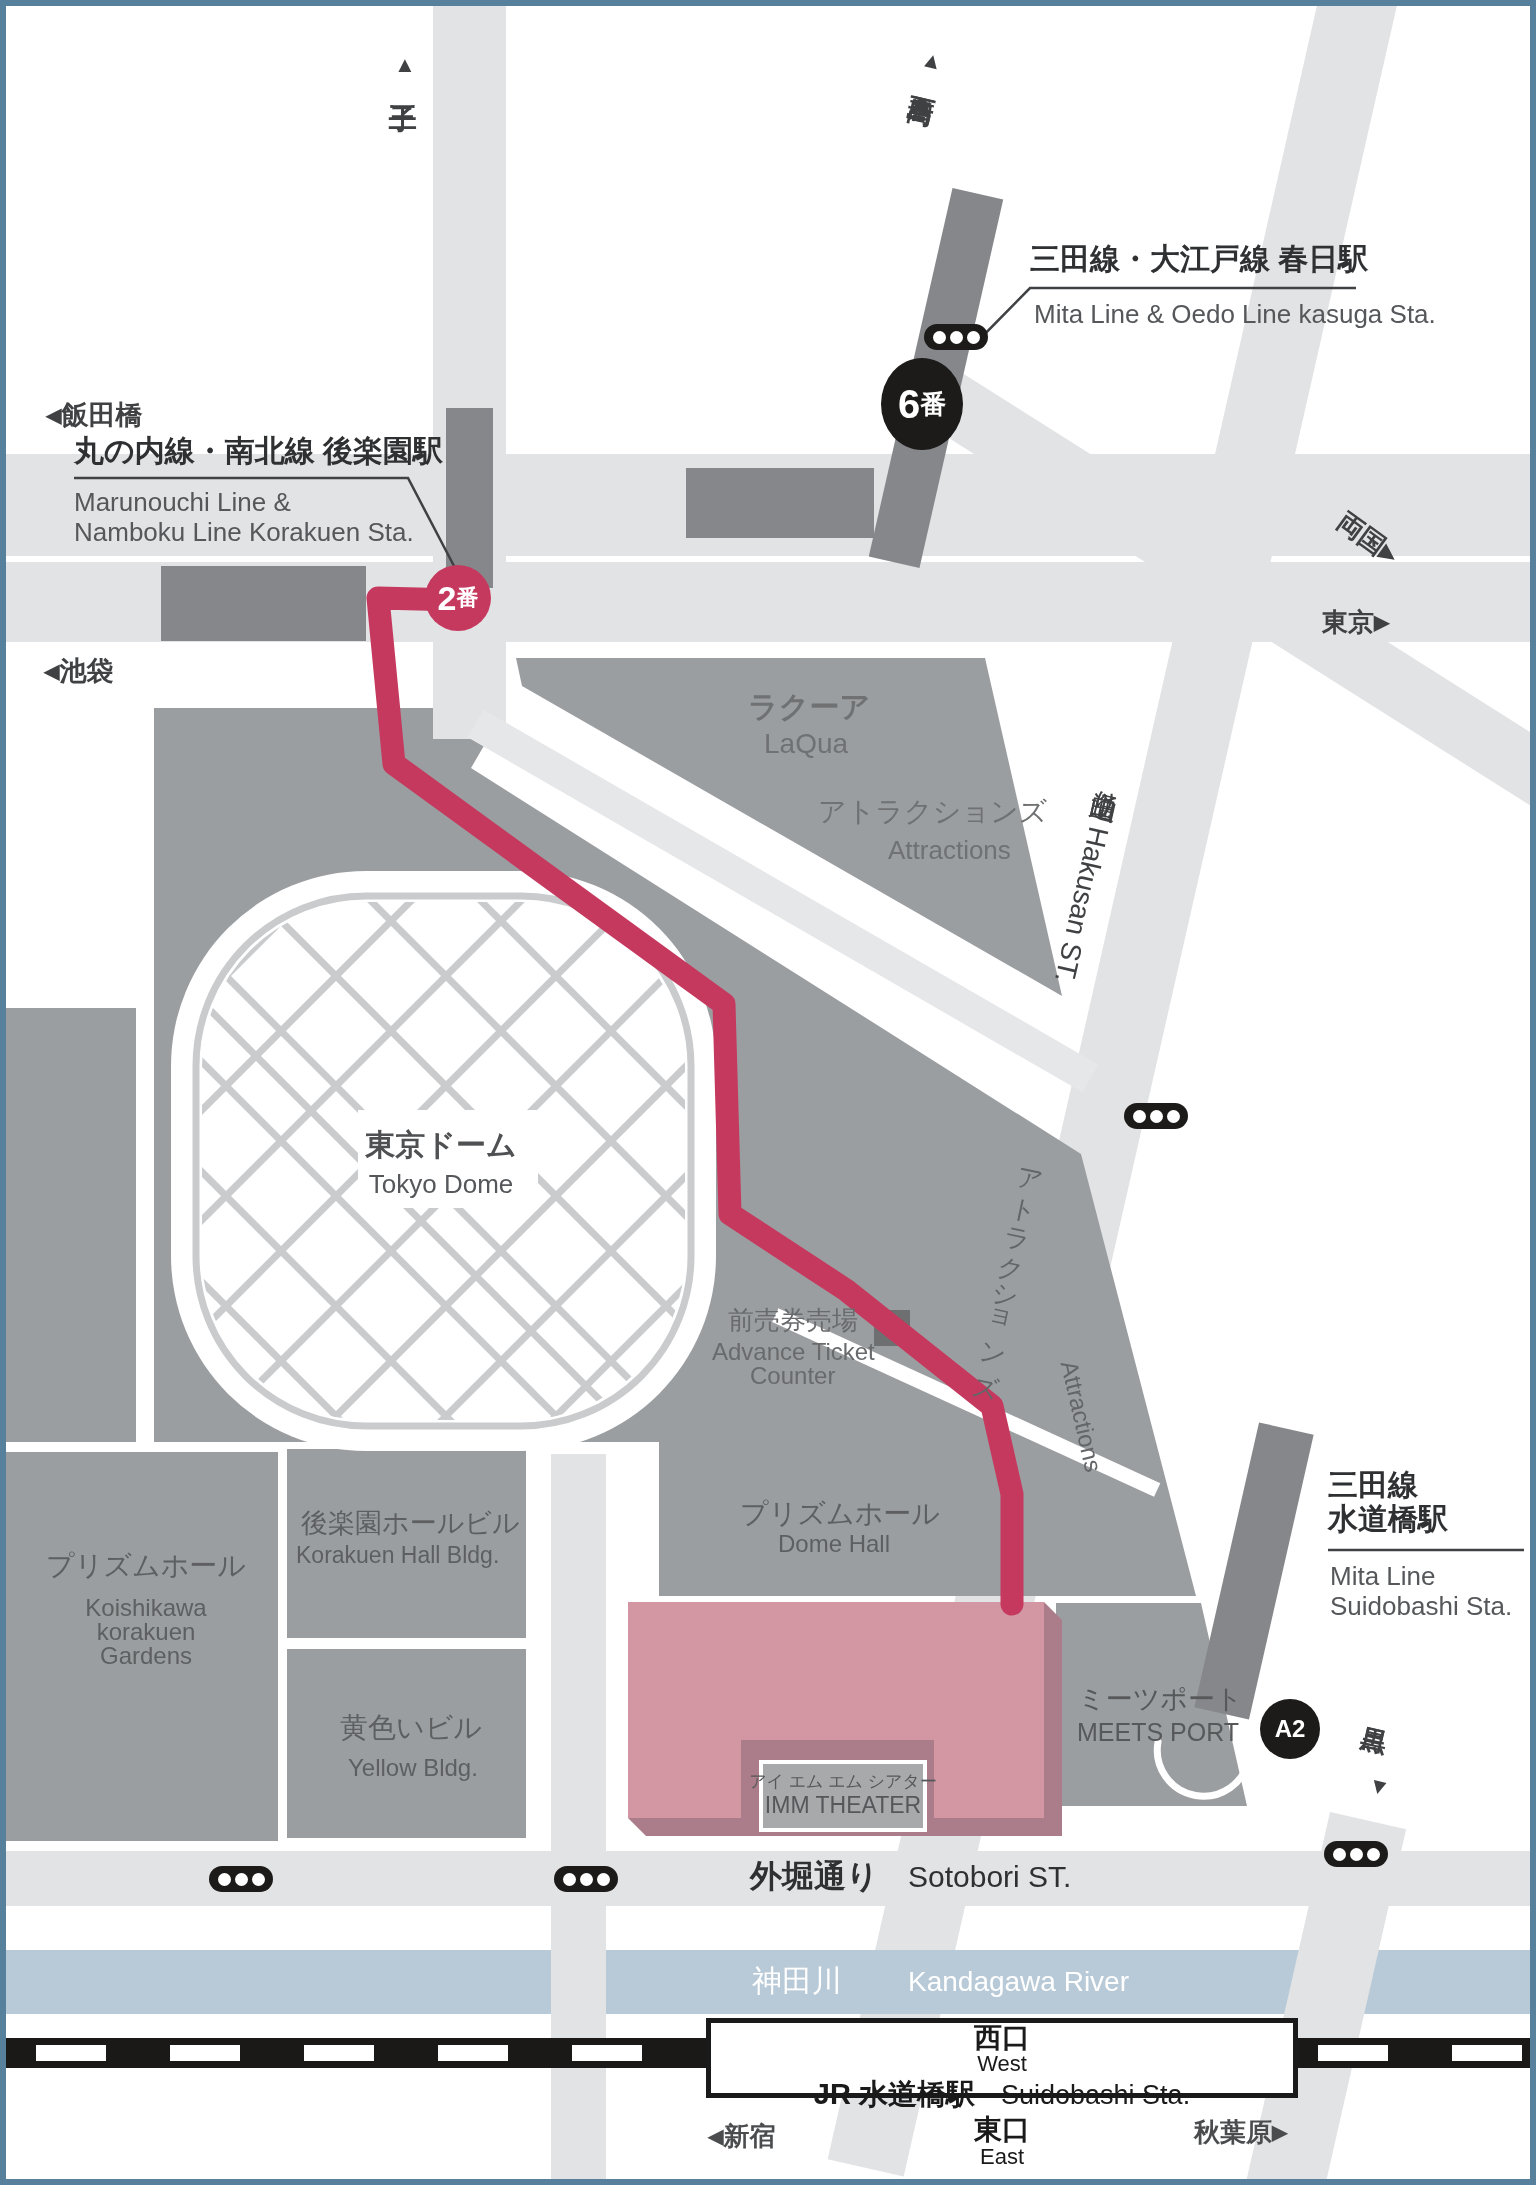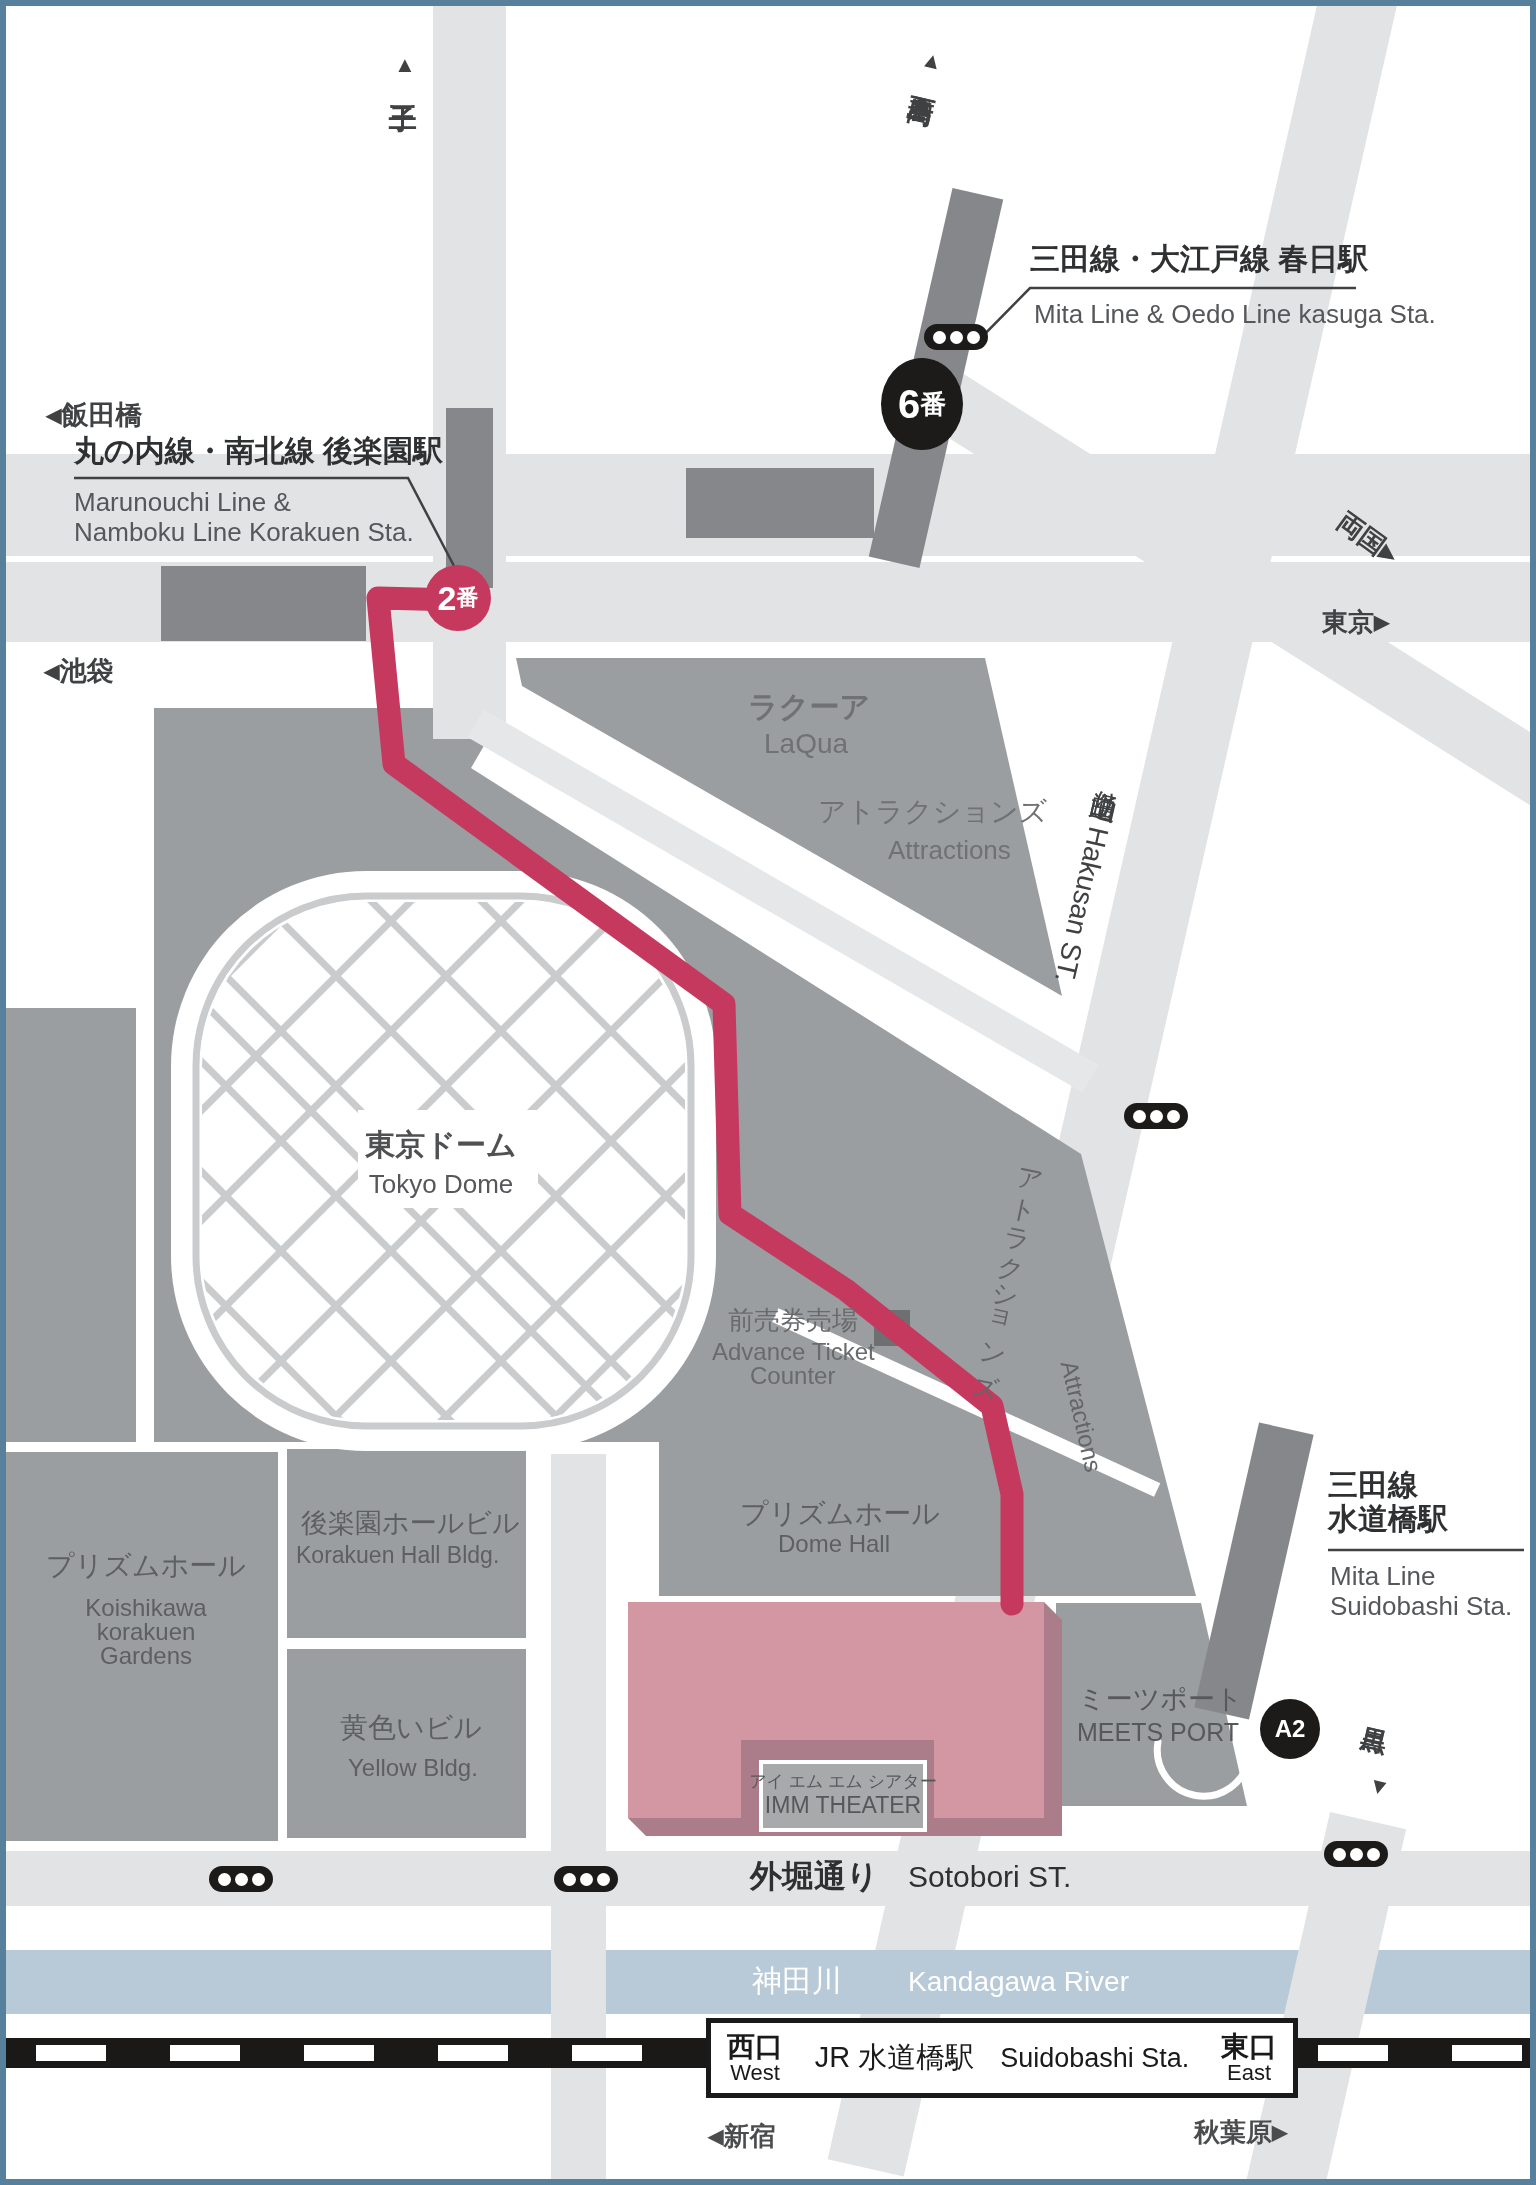--- a/index.html
+++ b/index.html
@@ -257,27 +257,27 @@
 
 <div class="lbl center" style="left:1072px;top:1678px;width:160px;font-size:27px;color:#56585a;">ミーツポート</div>
 <div class="lbl center" style="left:1068px;top:1712px;width:168px;font-size:25px;color:#56585a;">MEETS PORT</div>
 
 <div class="lbl" style="left:744px;top:1852px;font-size:32px;color:#2e3032;font-weight:bold;">外堀通り</div>
 <div class="lbl" style="left:902px;top:1854px;font-size:30px;color:#2e3032;">Sotobori ST.</div>
 
 <div class="lbl" style="left:746px;top:1958px;font-size:30px;color:#ffffff;">神田川</div>
 <div class="lbl" style="left:902px;top:1960px;font-size:28px;color:#ffffff;">Kandagawa River</div>
 
-<div style="position:absolute;left:700px;top:2012px;width:592px;height:80px;background:#ffffff;border:5px solid #1a1a1a;box-sizing:border-box;display:flex;align-items:center;justify-content:space-between;padding:13px 16px;">
+<div style="position:absolute;left:700px;top:2012px;width:592px;height:80px;background:#ffffff;border:5px solid #1a1a1a;box-sizing:border-box;display:flex;align-items:center;justify-content:space-between;padding:0 16px;flex-direction:column;">
   <div class="center" style="line-height:1.05;">
     <div style="font-size:28px;font-weight:bold;color:#1a1a1a;">西口</div>
     <div style="font-size:22px;color:#1a1a1a;">West</div>
   </div>
   <div style="display:flex;gap:26px;align-items:center;">
-    <span style="font-size:29px;font-weight:normal;color:#1a1a1a;white-space:nowrap;text-align:center;">JR 水道橋駅</span>
+    <span style="font-size:29px;font-weight:bold;color:#1a1a1a;white-space:nowrap;text-align:center;">JR 水道橋駅</span>
     <span style="font-size:27px;color:#1a1a1a;white-space:nowrap;">Suidobashi Sta.</span>
   </div>
   <div class="center" style="line-height:1.05;">
     <div style="font-size:28px;font-weight:bold;color:#1a1a1a;">東口</div>
     <div style="font-size:22px;color:#1a1a1a;">East</div>
   </div>
 </div>
 
 </div>
 

